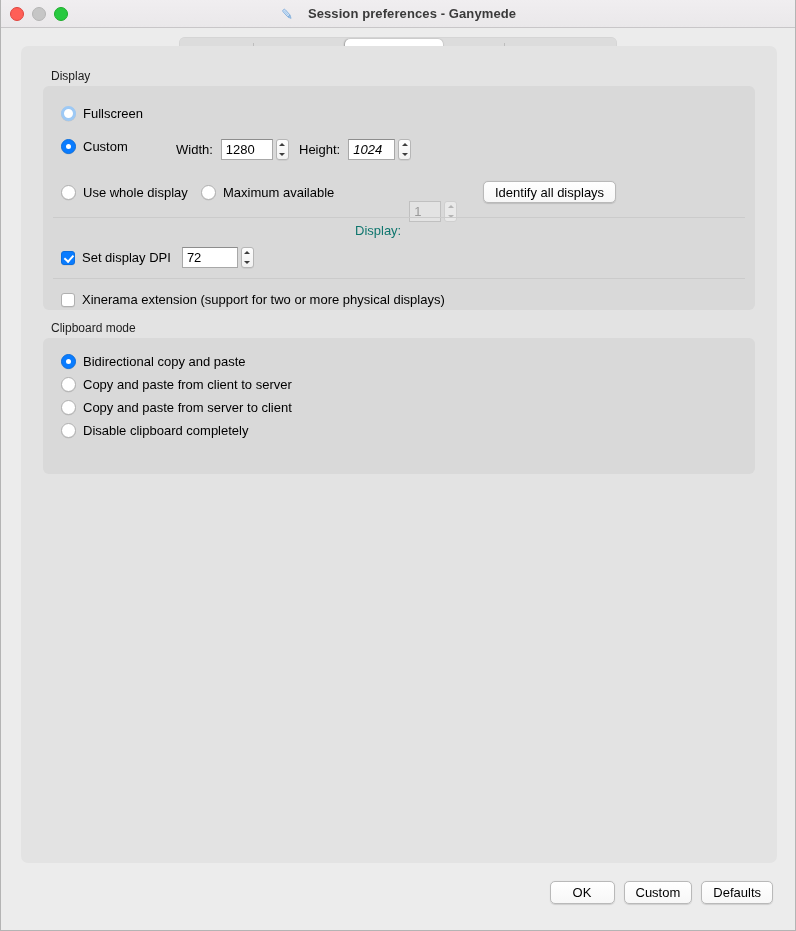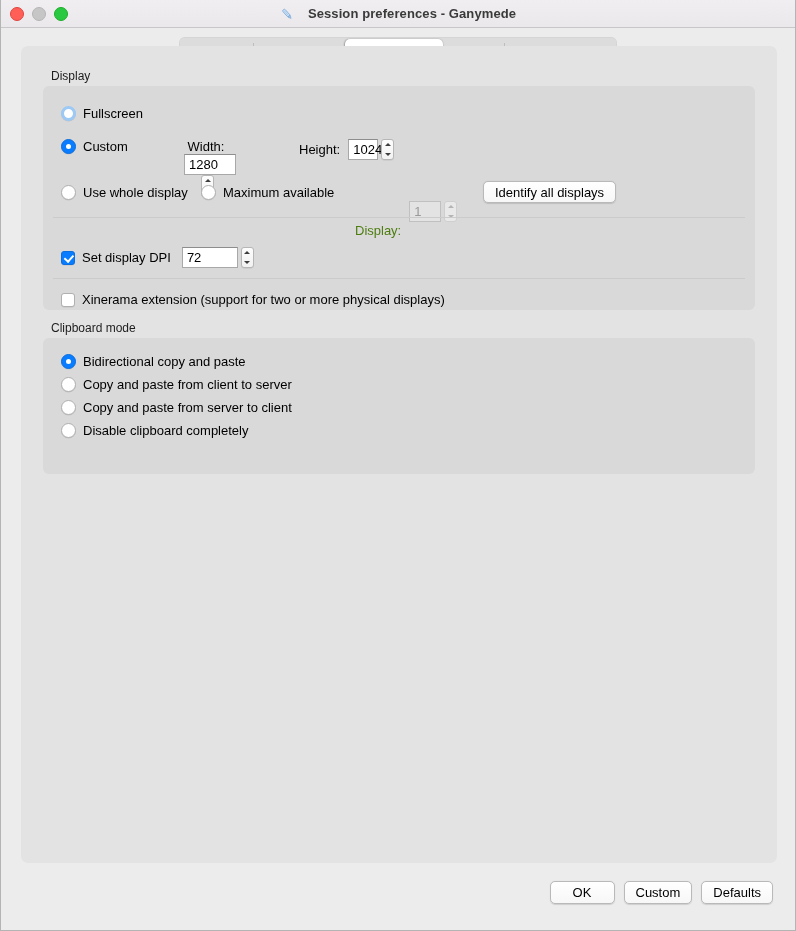--- a/index.html
+++ b/index.html
@@ -235,21 +235,21 @@
     font-size: 13px;
     color: #000000;
     white-space: nowrap;
   }
 
   .field-label {
     font-size: 13px;
     color: #000;
     white-space: nowrap;
   }
-  .field-label.disabled { color: #4d7c0f; margin-top: 38px; }
+  .field-label.disabled { color: #0f766e; margin-top: 38px; }
 
   .textfield {
     box-sizing: border-box;
     height: 21px;
     background: #ffffff;
     border: 1px solid #a8a8a8;
     border-top-color: #8d8d8d;
     font-size: 13px;
     color: #000;
     padding: 0 4px;
@@ -371,32 +371,32 @@
       <div class="row" style="left:18px; top:20px;">
         <span class="radio ring"></span>
         <span class="ctl-label">Fullscreen</span>
       </div>
 
       <div class="row" style="left:18px; top:53px;">
         <span class="radio on"></span>
         <span class="ctl-label">Custom</span>
       </div>
 
-      <div class="row" style="left:133px; top:53px;flex-direction:column;">
+      <div class="row" style="left:133px; top:53px;">
         <span class="field-label">Width:</span>
         <span class="textfield" style="width:52px; margin-left:8px;">1280</span>
         <span class="stepper">
           <span class="arw up"></span>
           <span class="arw down"></span>
         </span>
       </div>
 
       <div class="row" style="left:256px; top:53px;">
         <span class="field-label">Height:</span>
-        <span class="textfield" style="width:30px; margin-left:8px;">1024</span>
+        <span class="textfield" style="width:47px; margin-left:8px;font-style:italic;">1024</span>
         <span class="stepper">
           <span class="arw up"></span>
           <span class="arw down"></span>
         </span>
       </div>
 
       <div class="row" style="left:18px; top:99px;">
         <span class="radio"></span>
         <span class="ctl-label">Use whole display</span>
       </div>

